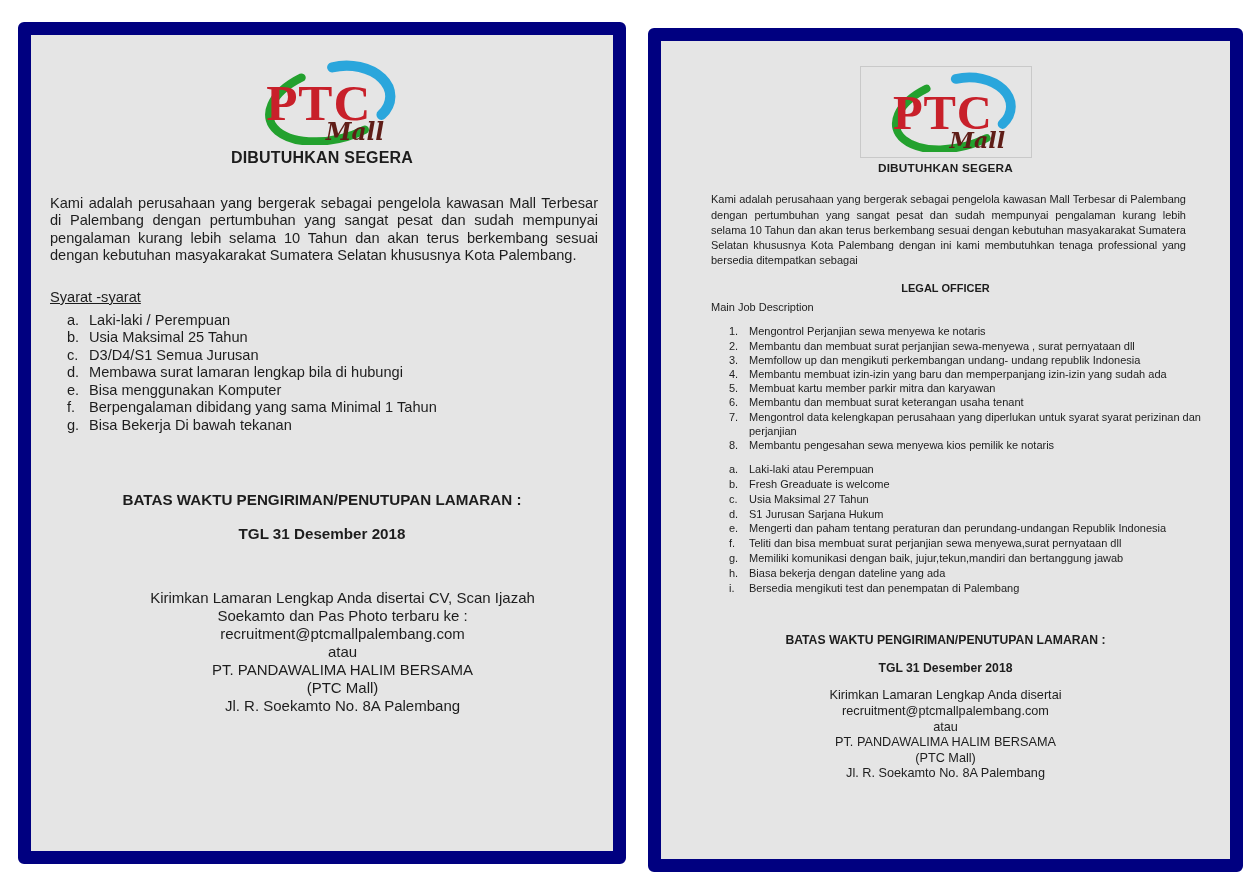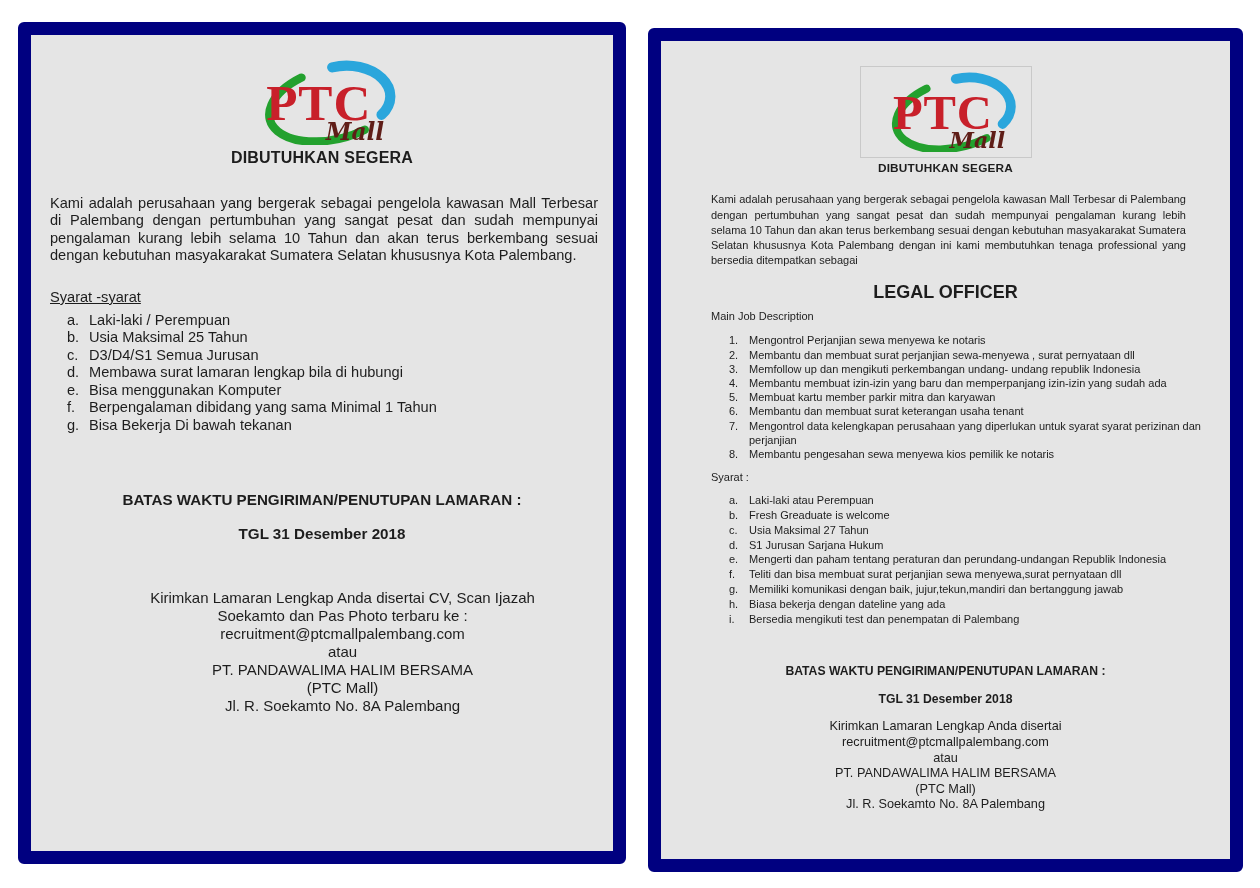--- a/index.html
+++ b/index.html
@@ -37,21 +37,21 @@
   .flyer-left .req-heading{margin:24px 0 0 19px;font-size:14.6px;text-decoration:underline;}
   .flyer-left .req-list{margin:7px 10px 0 36px;font-size:14.6px;line-height:17.5px;}
   .flyer-left .req-list .marker{width:22px;}
   .flyer-left .deadline{margin-top:57px;text-align:center;font-weight:bold;font-size:15.2px;}
   .flyer-left .deadline-date{margin-top:17px;text-align:center;font-weight:bold;font-size:15.2px;}
   .flyer-left .contact{margin-top:47px;text-align:center;font-size:15px;line-height:18px;padding-left:41px;}
 
   
   .flyer-right .headline{margin-top:3px;text-align:center;font-weight:bold;font-size:11.8px;letter-spacing:.2px;}
   .flyer-right .intro{margin:17px 44px 0 50px;font-size:11px;line-height:15.2px;text-align:justify;}
-  .flyer-right .position-title{margin-top:14px;text-align:center;font-weight:bold;font-size:18px;}
+  .flyer-right .position-title{margin-top:14px;text-align:center;font-weight:bold;font-size:11px;}
   .flyer-right .jobdesc-heading{margin:7px 0 0 50px;font-size:11px;}
   .flyer-right .job-list{margin:11px 20px 0 68px;font-size:11px;line-height:14.2px;}
   .flyer-right .job-list .marker{width:20px;}
   .flyer-right .syarat-heading{margin:10px 0 0 50px;font-size:11px;}
   .flyer-right .req-list{margin:10px 20px 0 68px;font-size:11px;line-height:14.8px;}
   .flyer-right .req-list .marker{width:20px;}
   .flyer-right .deadline{margin-top:38px;text-align:center;font-weight:bold;font-size:12.2px;}
   .flyer-right .deadline-date{margin-top:14px;text-align:center;font-weight:bold;font-size:12.2px;}
   .flyer-right .contact{margin-top:13px;text-align:center;font-size:12.7px;line-height:15.6px;}
 </style>
@@ -169,21 +169,20 @@
       <div class="job-row">
         <span class="marker">7.</span>
         <span class="txt">Mengontrol data kelengkapan perusahaan  yang diperlukan untuk syarat syarat perizinan dan perjanjian</span>
       </div>
       <div class="job-row">
         <span class="marker">8.</span>
         <span class="txt">Membantu pengesahan sewa menyewa kios pemilik ke  notaris</span>
       </div>
     </div>
 
-  <div class="syarat-heading">Syarat :</div>
 
   <div class="req-list">
       <div class="req-row">
         <span class="marker">a.</span>
         <span class="txt">Laki-laki atau Perempuan</span>
       </div>
       <div class="req-row">
         <span class="marker">b.</span>
         <span class="txt">Fresh Greaduate is welcome</span>
       </div>

